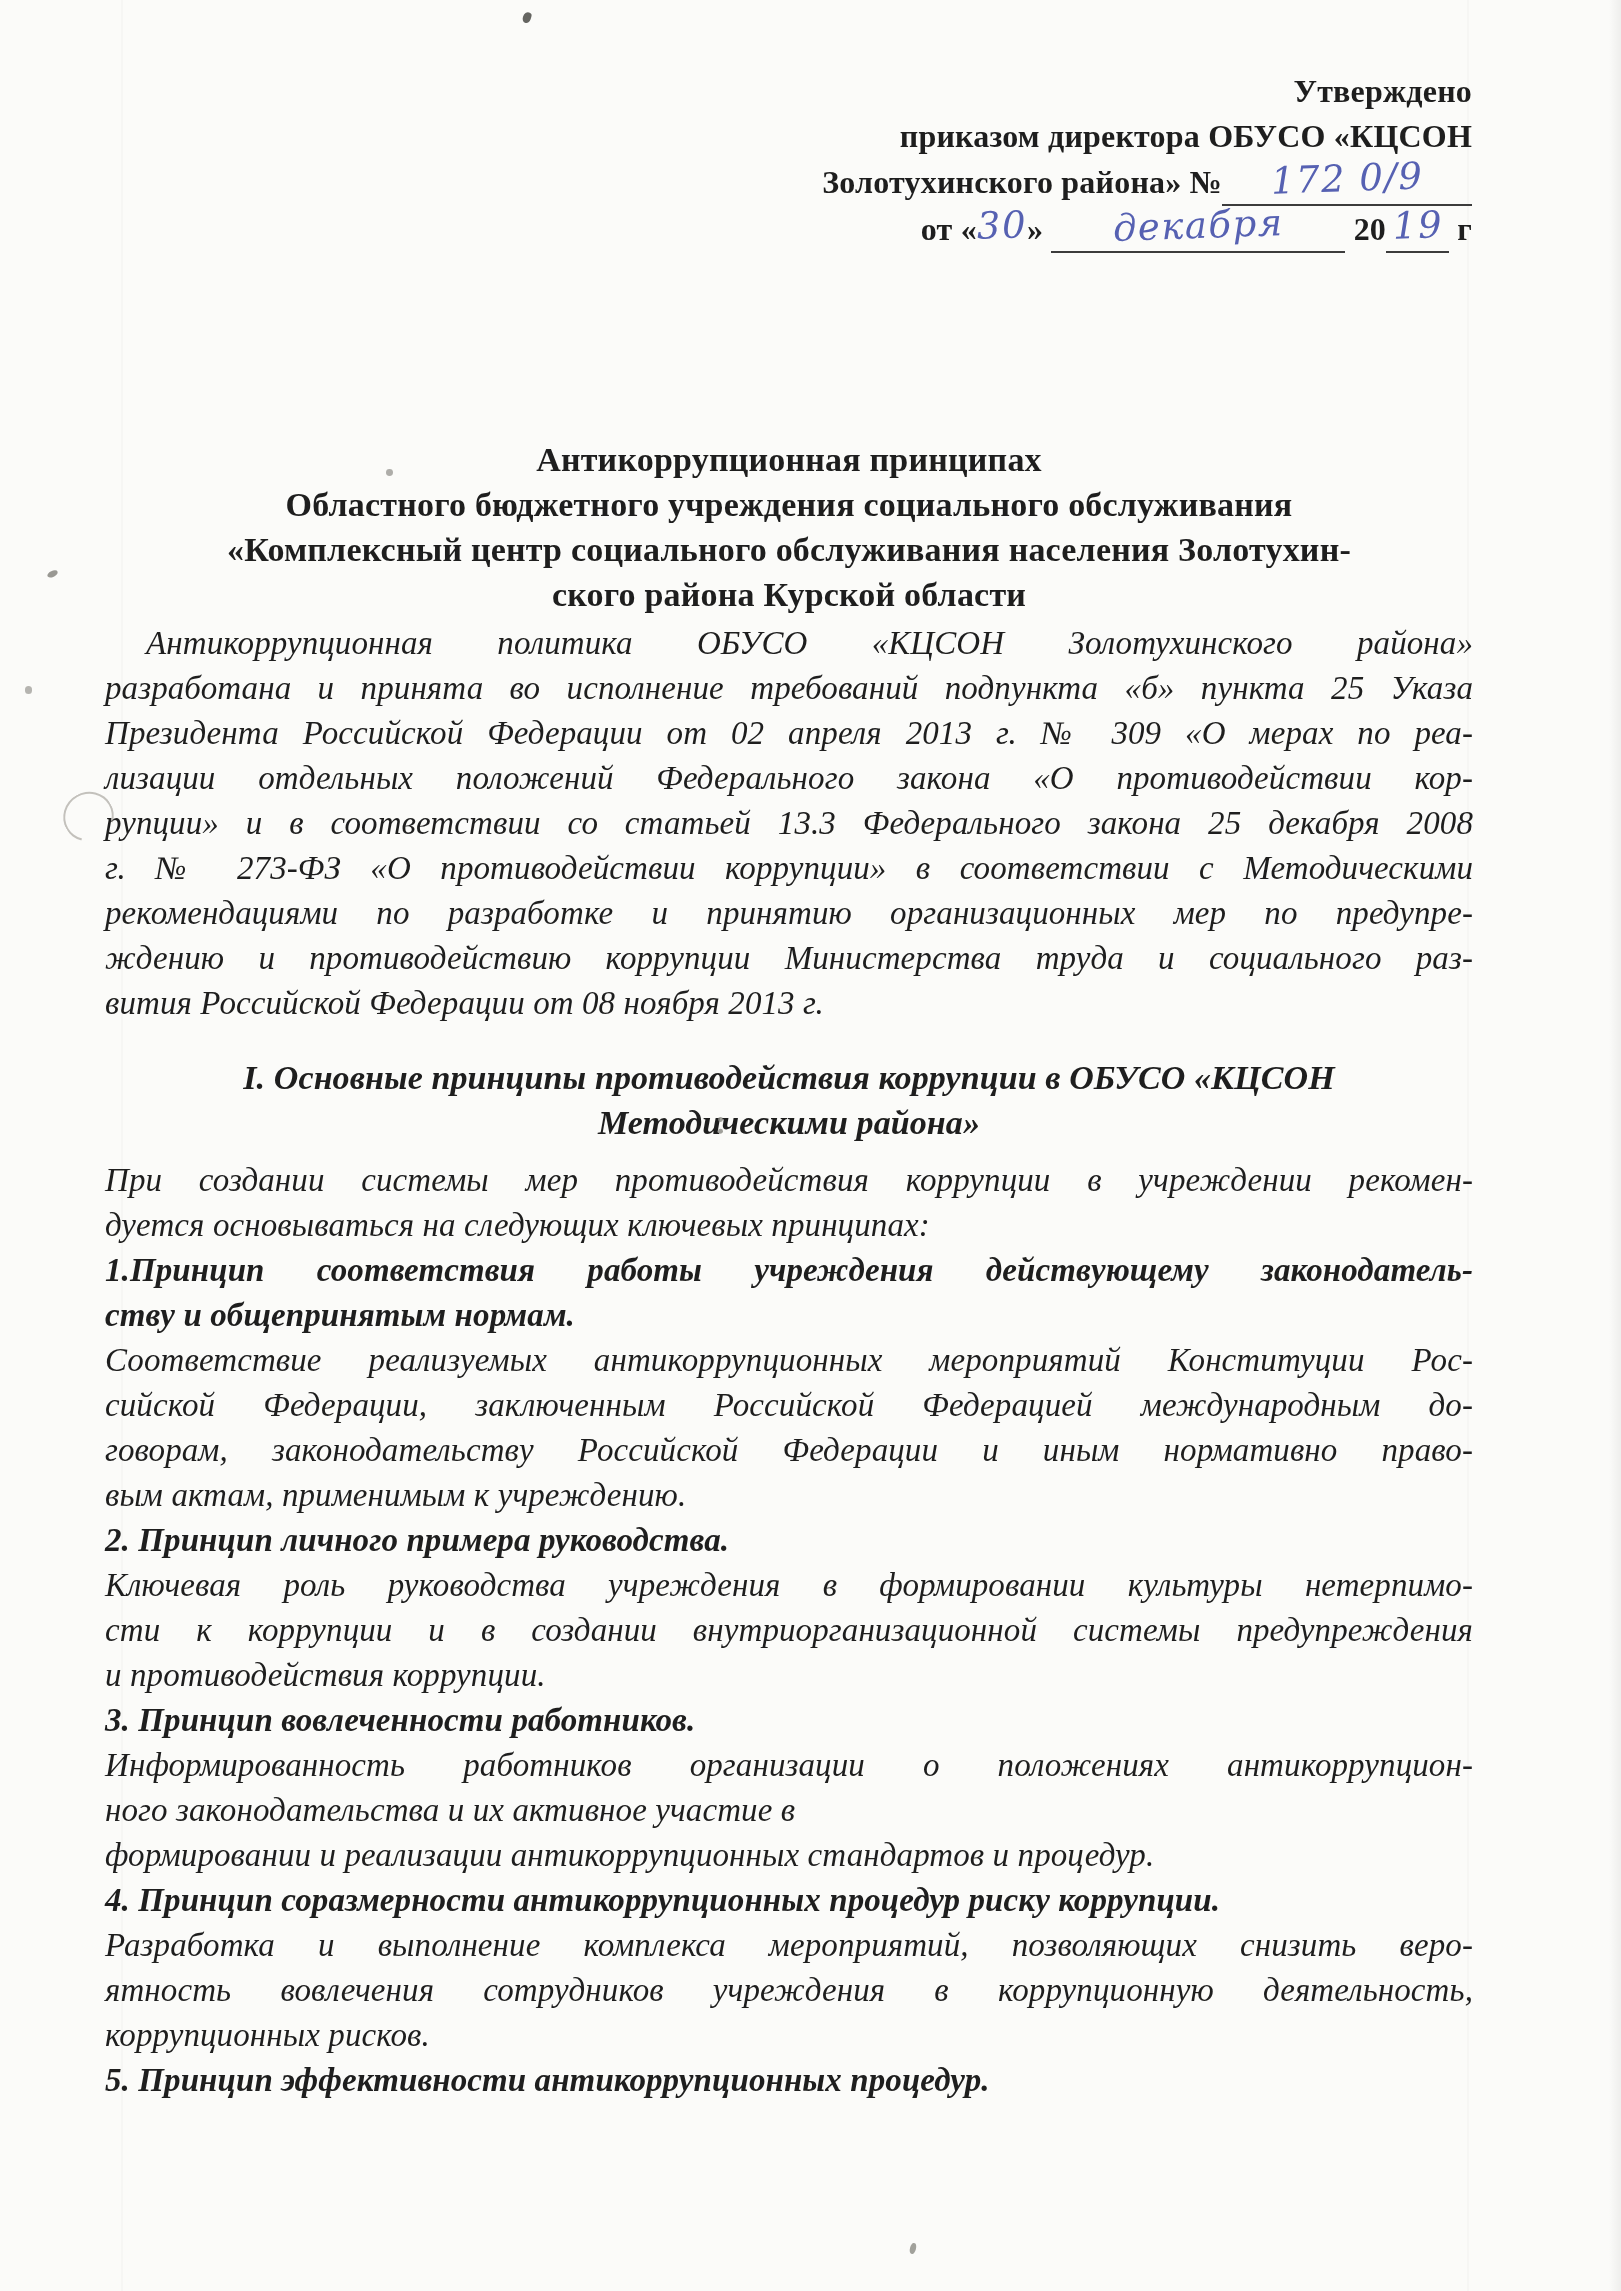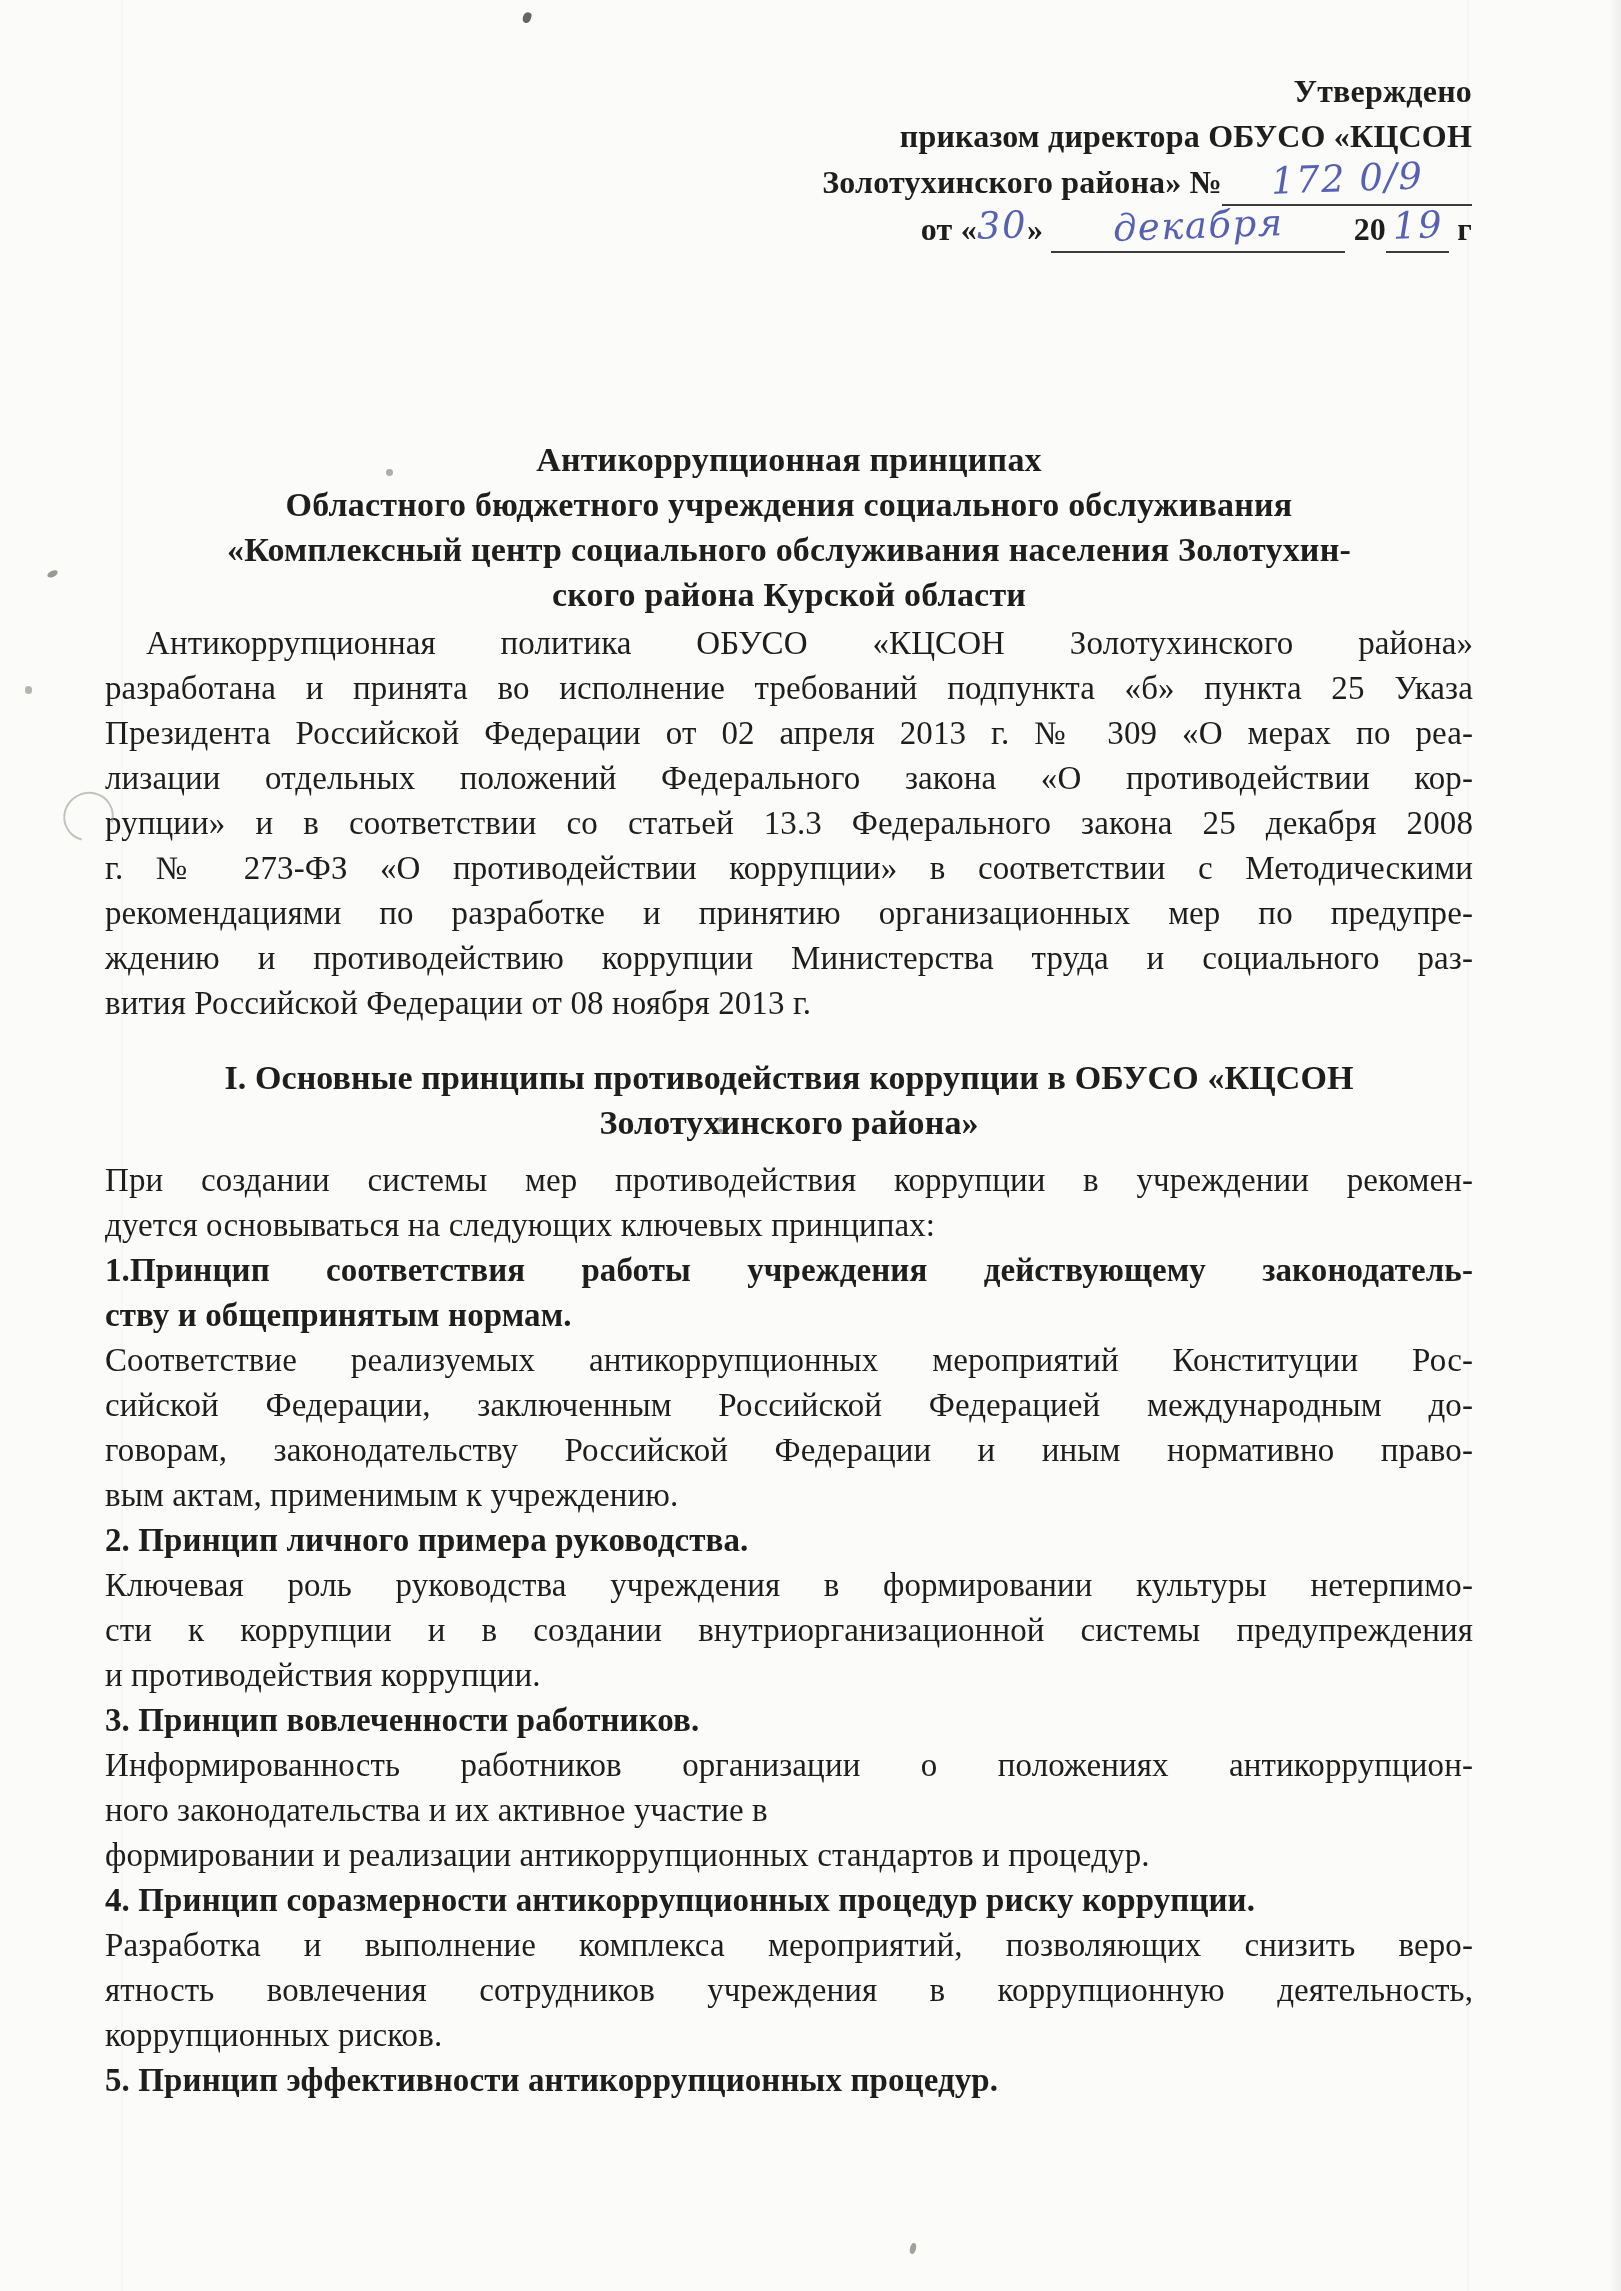--- a/index.html
+++ b/index.html
@@ -33,21 +33,21 @@
 
   
   .title {
     position:absolute; top:437px; left:105px; width:1368px;
     text-align:center; font-weight:700; font-size:34px; line-height:45px; letter-spacing:0.2px;
   }
 
   
   .bodycol {
     position:absolute; top:621px; left:105px; width:1368px;
-    font-size:33px; line-height:45px; letter-spacing:0.1px;
+    font-size:33px; line-height:45px; letter-spacing:0.1px;font-style:italic;
   }
   .line { min-height:45px; }
   .j .line:not(:last-child) { text-align:justify; text-align-last:justify; }
   .indent .line:first-child { padding-left:41px; }
   .h1c { margin-top:29px; margin-bottom:13px; text-align:center; font-weight:700; font-size:34px; }
   .bold { font-weight:700; }
 
   
   .mark { position:absolute; pointer-events:none; }
   .punch {
@@ -97,21 +97,21 @@
         <div class="line">лизации отдельных положений Федерального закона «О противодействии кор-</div>
         <div class="line">рупции» и в соответствии со статьей 13.3 Федерального закона 25 декабря 2008</div>
         <div class="line">г. № 273-ФЗ «О противодействии коррупции» в соответствии с Методическими</div>
         <div class="line">рекомендациями по разработке и принятию организационных мер по предупре-</div>
         <div class="line">ждению и противодействию коррупции Министерства труда и социального раз-</div>
         <div class="line">вития Российской Федерации от 08 ноября 2013 г.</div>
       </div>
 
     <div class="block h1c">
         <div class="line">I. Основные принципы противодействия коррупции в ОБУСО «КЦСОН</div>
-        <div class="line">Золотухинского района»</div>
+        <div class="line">Методическими района»</div>
       </div>
 
     <div class="block j">
         <div class="line">При создании системы мер противодействия коррупции в учреждении рекомен-</div>
         <div class="line">дуется основываться на следующих ключевых принципах:</div>
       </div>
 
     <div class="block bold j">
         <div class="line">1.Принцип соответствия работы учреждения действующему законодатель-</div>
         <div class="line">ству и общепринятым нормам.</div>

